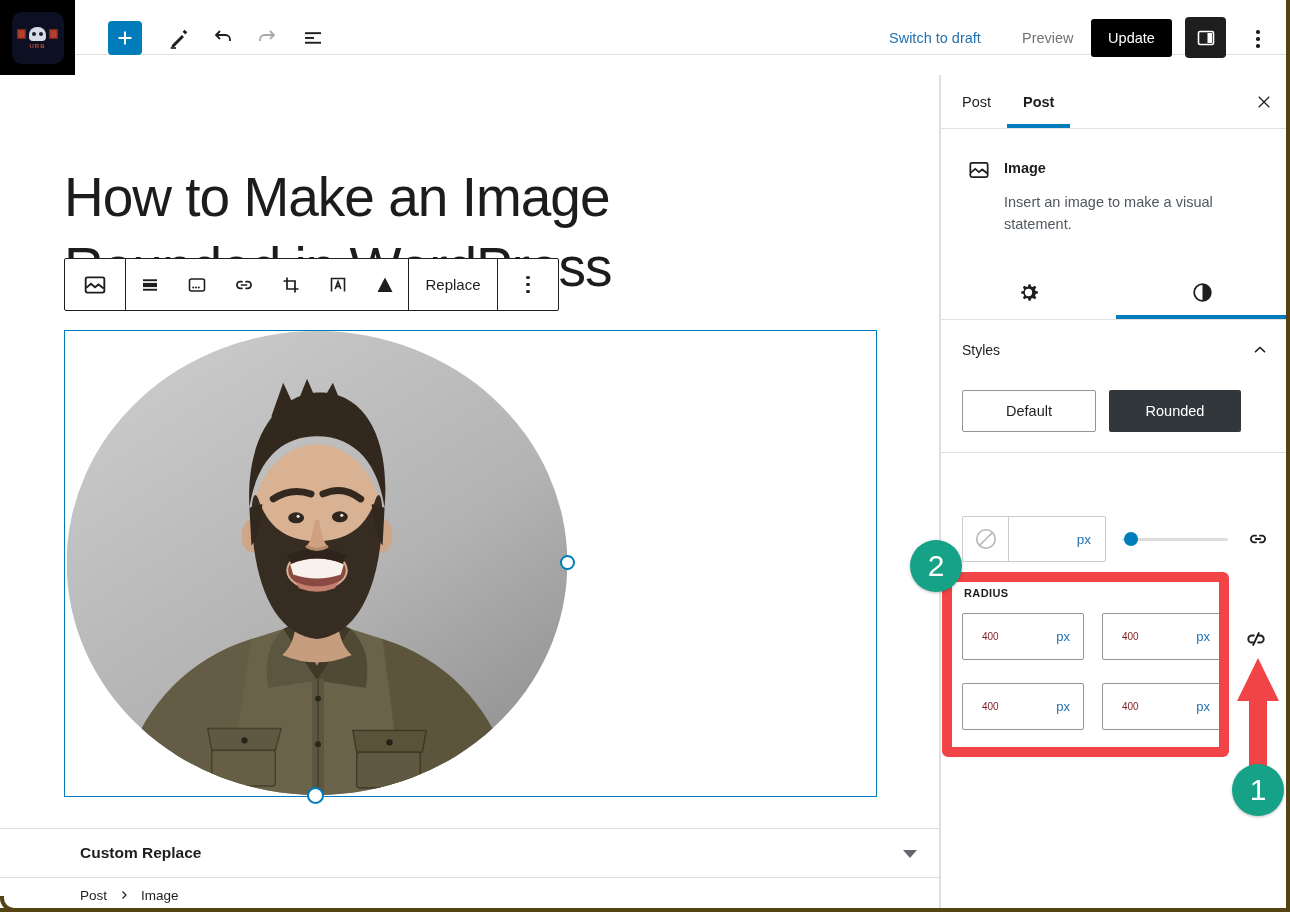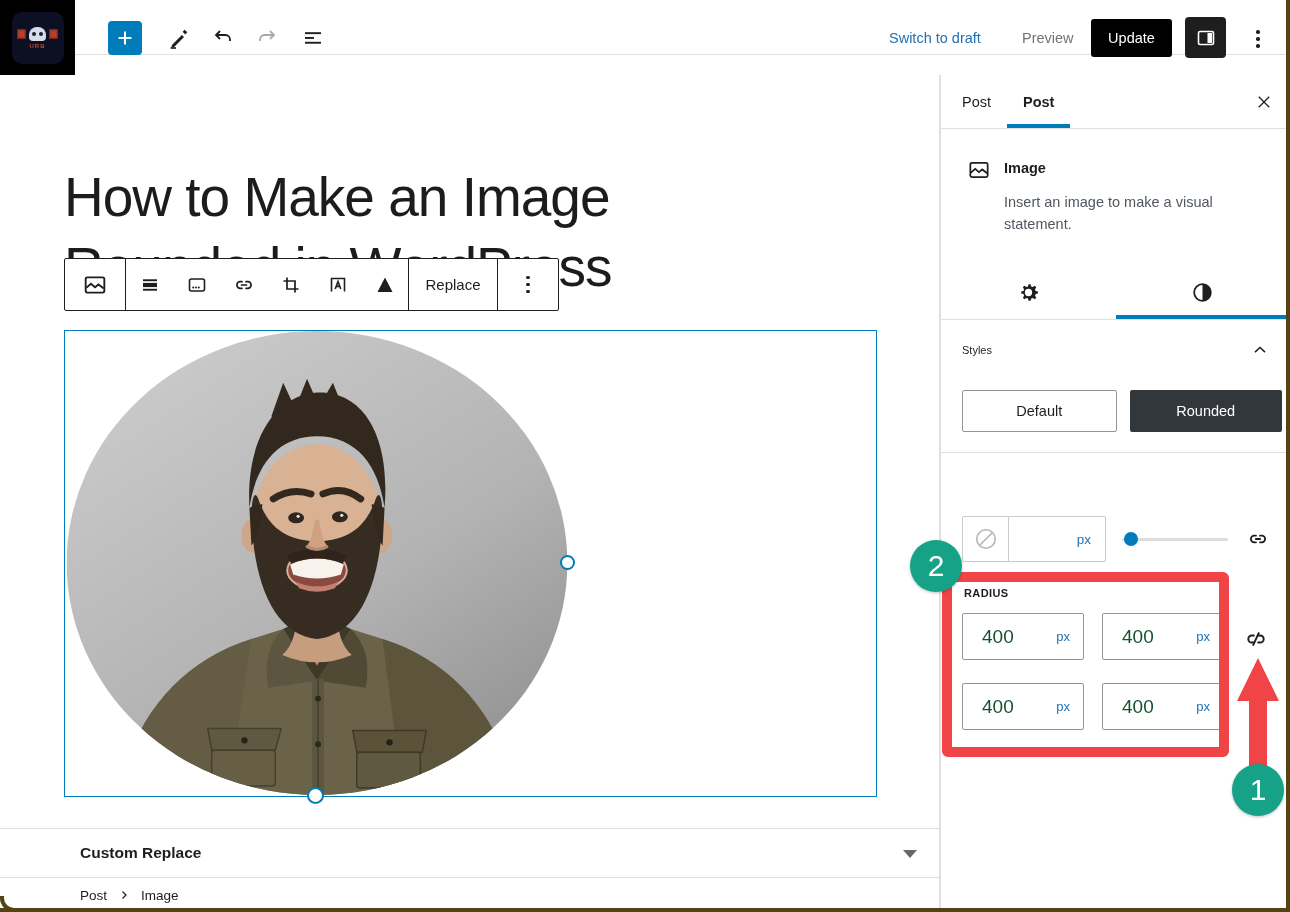--- a/index.html
+++ b/index.html
@@ -64,43 +64,43 @@
   .sb-close { position: absolute; right: 16px; top: 17px; width: 20px; height: 20px; display: flex; align-items: center; justify-content: center; cursor: pointer; }
 
   .block-card { position: absolute; left: 25px; top: 82px; width: 300px; display: grid; grid-template-columns: 38px 1fr; }
   .bc-title { font-size: 14.5px; font-weight: 600; padding-top: 3px; }
   .bc-desc { grid-column: 2; font-size: 14.5px; color: #50575e; line-height: 1.55; margin-top: 8px; }
 
   .settings-tabs { position: absolute; left: 0; top: 190px; width: 100%; height: 55px; display: flex; border-bottom: 1px solid #e0e0e0; }
   .st-tab { flex: 1; display: flex; align-items: center; justify-content: center; cursor: pointer; }
   .st-tab.active { box-shadow: inset 0 -4px 0 #007cba; }
 
-  .panel-head { position: absolute; left: 21px; width: 308px; display: flex; justify-content: space-between; align-items: center; font-size: 11px; font-weight: 500; }
+  .panel-head { position: absolute; left: 21px; width: 308px; display: flex; justify-content: space-between; align-items: center; font-size: 14px; font-weight: 500; }
   .styles-head { top: 265px; }
-  .style-buttons { position: absolute; left: 21px; top: 315px; width: 320px; display: flex; gap: 13px; }
+  .style-buttons { position: absolute; left: 21px; top: 315px; width: 279px; display: flex; gap: 13px; }
   .style-btn { flex: 1; height: 42px; border-radius: 2px; display: flex; align-items: center; justify-content: center; font-size: 14.5px; cursor: pointer; }
   .style-default { background: #fff; border: 1px solid #949494; }
   .style-rounded { background: #32373c; color: #fff; }
 
   .sb-divider { position: absolute; left: 0; top: 377px; width: 100%; height: 1px; background: #e0e0e0; }
   .border-head { top: 398px; }
 
   .border-controls { position: absolute; left: 21px; top: 441px; width: 308px; display: flex; align-items: center; }
   .width-group { display: flex; height: 46px; border: 1px solid #ccc; border-radius: 2px; }
   .swatch-cell { width: 46px; display: flex; align-items: center; justify-content: center; border-right: 1px solid #ccc; cursor: pointer; }
   .unit-cell { width: 96px; display: flex; align-items: center; justify-content: flex-end; padding-right: 14px; color: #2271b1; font-size: 13.5px; cursor: pointer; }
   .slider { position: relative; width: 106px; height: 14px; margin-left: 16px; cursor: pointer; }
   .slider-track { position: absolute; left: 0; right: 0; top: 5.5px; height: 3.5px; background: #ddd; border-radius: 2px; }
   .slider-thumb { position: absolute; left: 2px; top: 0; width: 14px; height: 14px; border-radius: 50%; background: #007cba; }
   .link-btn { margin-left: 18px; width: 24px; height: 24px; display: flex; align-items: center; justify-content: center; cursor: pointer; }
 
   .radius-label { position: absolute; left: 23px; top: 512px; font-size: 11px; font-weight: 600; letter-spacing: 0.4px; }
   .radius-grid { position: absolute; left: 21px; top: 538px; width: 262px; display: grid; grid-template-columns: 122px 122px; column-gap: 18px; row-gap: 23px; }
   .radius-field { height: 47px; border: 1px solid #949494; border-radius: 2px; display: flex; align-items: center; padding-right: 13px; background: #fff; }
-  .radius-field input { width: 64px; border: none; outline: none; background: transparent; padding-left: 19px; font-size: 19px; color: #14532d; font-family: "Liberation Sans", sans-serif; }
+  .radius-field input { width: 64px; border: none; outline: none; background: transparent; padding-left: 19px; font-size: 10px; color: #7f1d1d; font-family: "Liberation Sans", sans-serif; }
   .unit-chip { margin-left: auto; color: #2271b1; font-size: 13px; cursor: pointer; }
   .unlink-btn { position: absolute; left: 302px; top: 551px; width: 26px; height: 26px; display: flex; align-items: center; justify-content: center; cursor: pointer; }
 
   
   .ann-rect { position: absolute; left: 942px; top: 572px; width: 287px; height: 185px; border: 10px solid #f04446; border-radius: 6px; z-index: 40; }
   .ann-badge { position: absolute; width: 52px; height: 52px; border-radius: 50%; background: #16a287; color: #fff; font-size: 30px; display: flex; align-items: center; justify-content: center; z-index: 42; box-shadow: 0 1px 3px rgba(0,0,0,.25); }
   .ann-badge-2 { left: 910px; top: 540px; }
   .ann-badge-1 { left: 1232px; top: 764px; }
   .ann-arrow-head { position: absolute; left: 1237px; top: 658px; width: 0; height: 0; border-left: 21px solid transparent; border-right: 21px solid transparent; border-bottom: 43px solid #f04446; z-index: 41; }
   .ann-arrow-shaft { position: absolute; left: 1249px; top: 699px; width: 18px; height: 84px; background: #f04446; z-index: 41; }

